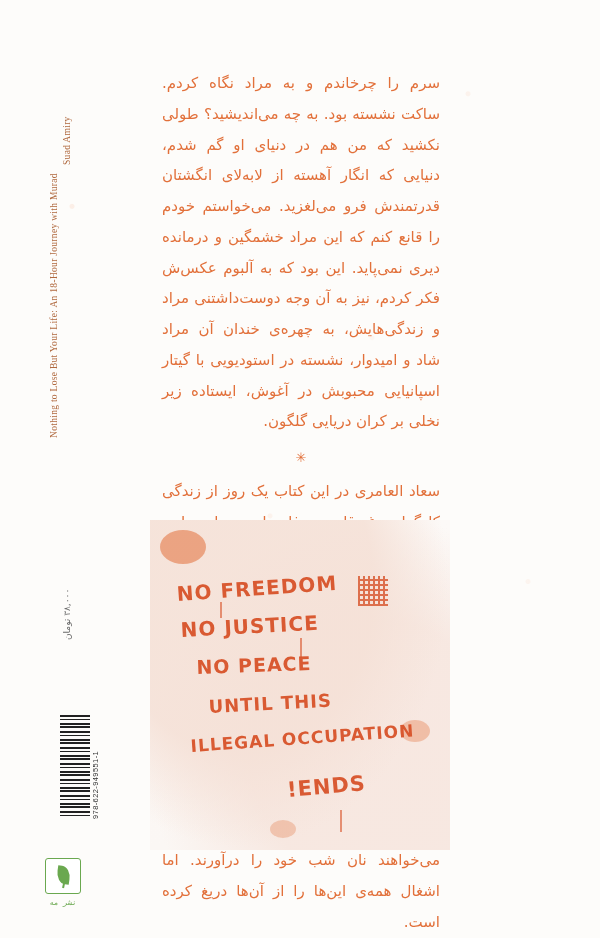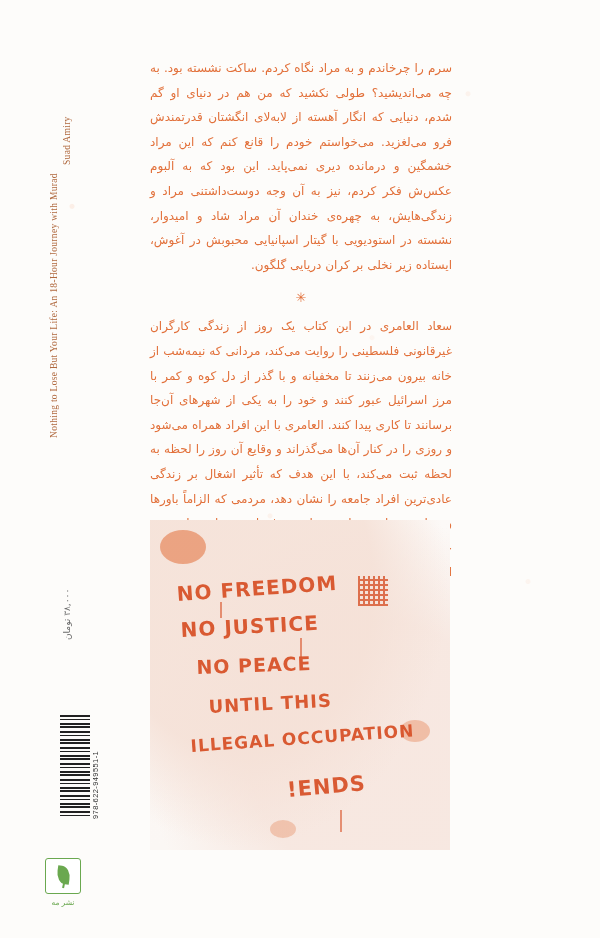--- a/index.html
+++ b/index.html
@@ -122,37 +122,37 @@
     left:50%;top:58%;
     width:1.5px;height:9px;
     margin-left:-0.5px;
     background:#6aa84f;
     transform:rotate(12deg);
   }
   .logo .pubname{
     margin-top:4px;
     font-size:7.5px;
     color:#6aa84f;
-    font-family:Liberation Serif, serif;
+    font-family:Liberation Mono, monospace;
   }
 
   
   .body-col{
     position:absolute;
     right:148px;left:150px;
     top:56px;
     direction:rtl;
     text-align:justify;
   }
   .para{
     color:#e2703a;
     font-family:"DejaVu Sans", sans-serif;
-    font-size:12px;
+    font-size:15px;
     line-height:2.05;
-    margin:0;
+    margin:12px;
     text-align:justify;
     text-justify:inter-word;
   }
   .para + .sep{margin:14px 0 10px;}
   .sep{
     text-align:center;
     color:#e2703a;
     font-size:13px;
     line-height:1;
     margin:16px 0 12px;

